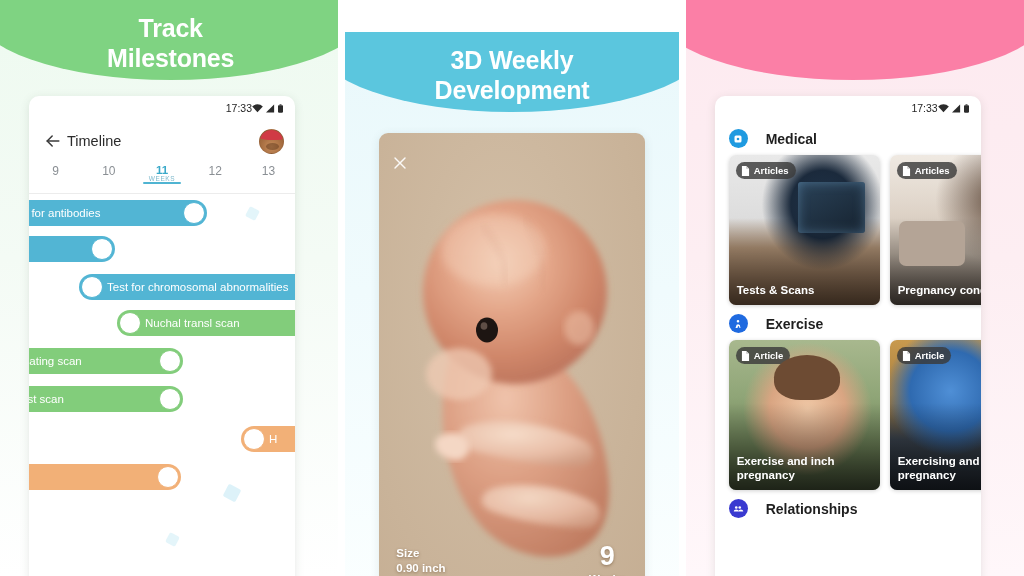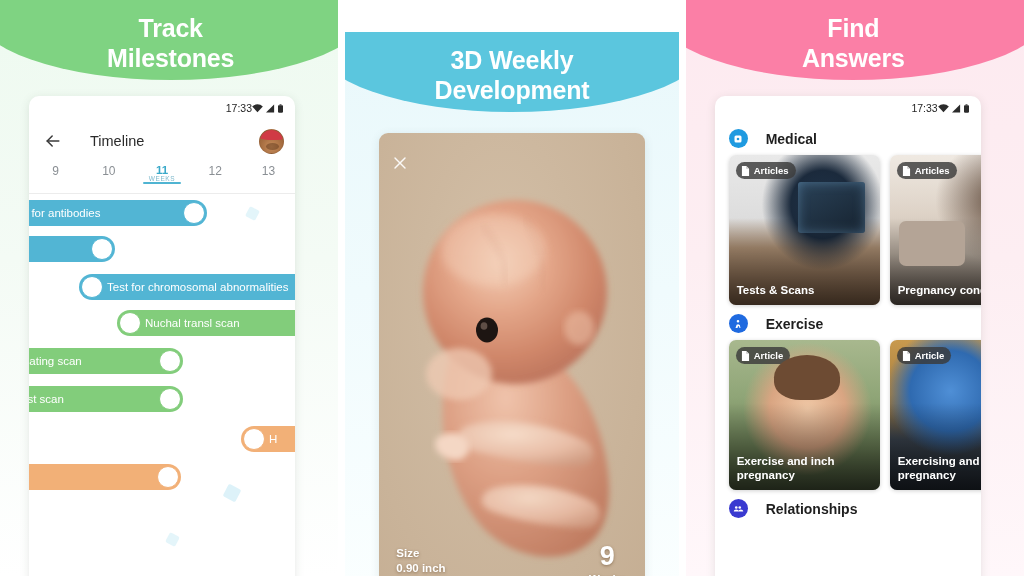--- a/index.html
+++ b/index.html
@@ -47,21 +47,21 @@
     height: 24px; display:flex; align-items:center; justify-content:flex-end;
     padding: 0 12px 0 14px; font-size: 10.5px; color:#262626; font-weight:500;
   }
   .sb-icons { display:flex; align-items:center; gap:3px; }
   .ico-wifi { width:11px; height:9px; position:relative; }
   .ico-wifi svg, .ico-sig svg, .ico-bat svg { display:block; }
 
   
   .appbar { height: 42px; display:flex; align-items:center; padding: 0 11px 0 14px; }
   .back-arrow { width:20px; height:20px; color:#333; }
-  .appbar-title { margin-left: 27px; font-size: 14.5px; color:#2b2b2b; font-weight:500; }
+  .appbar-title { margin-left: 4px; font-size: 14.5px; color:#2b2b2b; font-weight:500; }
   .avatar {
     margin-left:auto; width:25px; height:25px; border-radius:50%;
     background: radial-gradient(circle at 50% 72%, #c68b5a 0%, #a56c3f 55%, #8a572f 100%);
     position:relative; overflow:hidden; border:1px solid rgba(0,0,0,.06);
   }
   .avatar:before { content:""; position:absolute; left:-2px; top:-1px; width:29px; height:11px;
     background:#d03a45; border-radius: 50% 50% 35% 35%; }
   .avatar:after { content:""; position:absolute; left:6px; top:13px; width:13px; height:7px;
     background: rgba(60,30,10,.35); border-radius: 50%; }
 
@@ -351,24 +351,20 @@
         <div class="n">9</div>
         <div class="w">Weeks</div>
       </div>
     </div>
   </section>
 
   <div class="panel-sep" style="left:679px;"></div>
 
   <section class="panel panel-3">
     <div class="band" id="band3" style="background: rgb(251, 127, 166);"></div>
-    <div class="band-title">
-      <span>Find</span>
-      <span>Answers</span>
-    </div>
 
     <div class="phone">
       <div class="statusbar">
         <span>17:33</span>
         <span class="sb-icons">
           <span class="ico-wifi">
             <svg viewBox="0 0 12 9" width="11" height="9">
                 <path d="M6 8.6 0.2 2.2A8.6 8.6 0 0 1 11.8 2.2z" fill="#2b2b2b"></path>
               </svg>
           </span>

